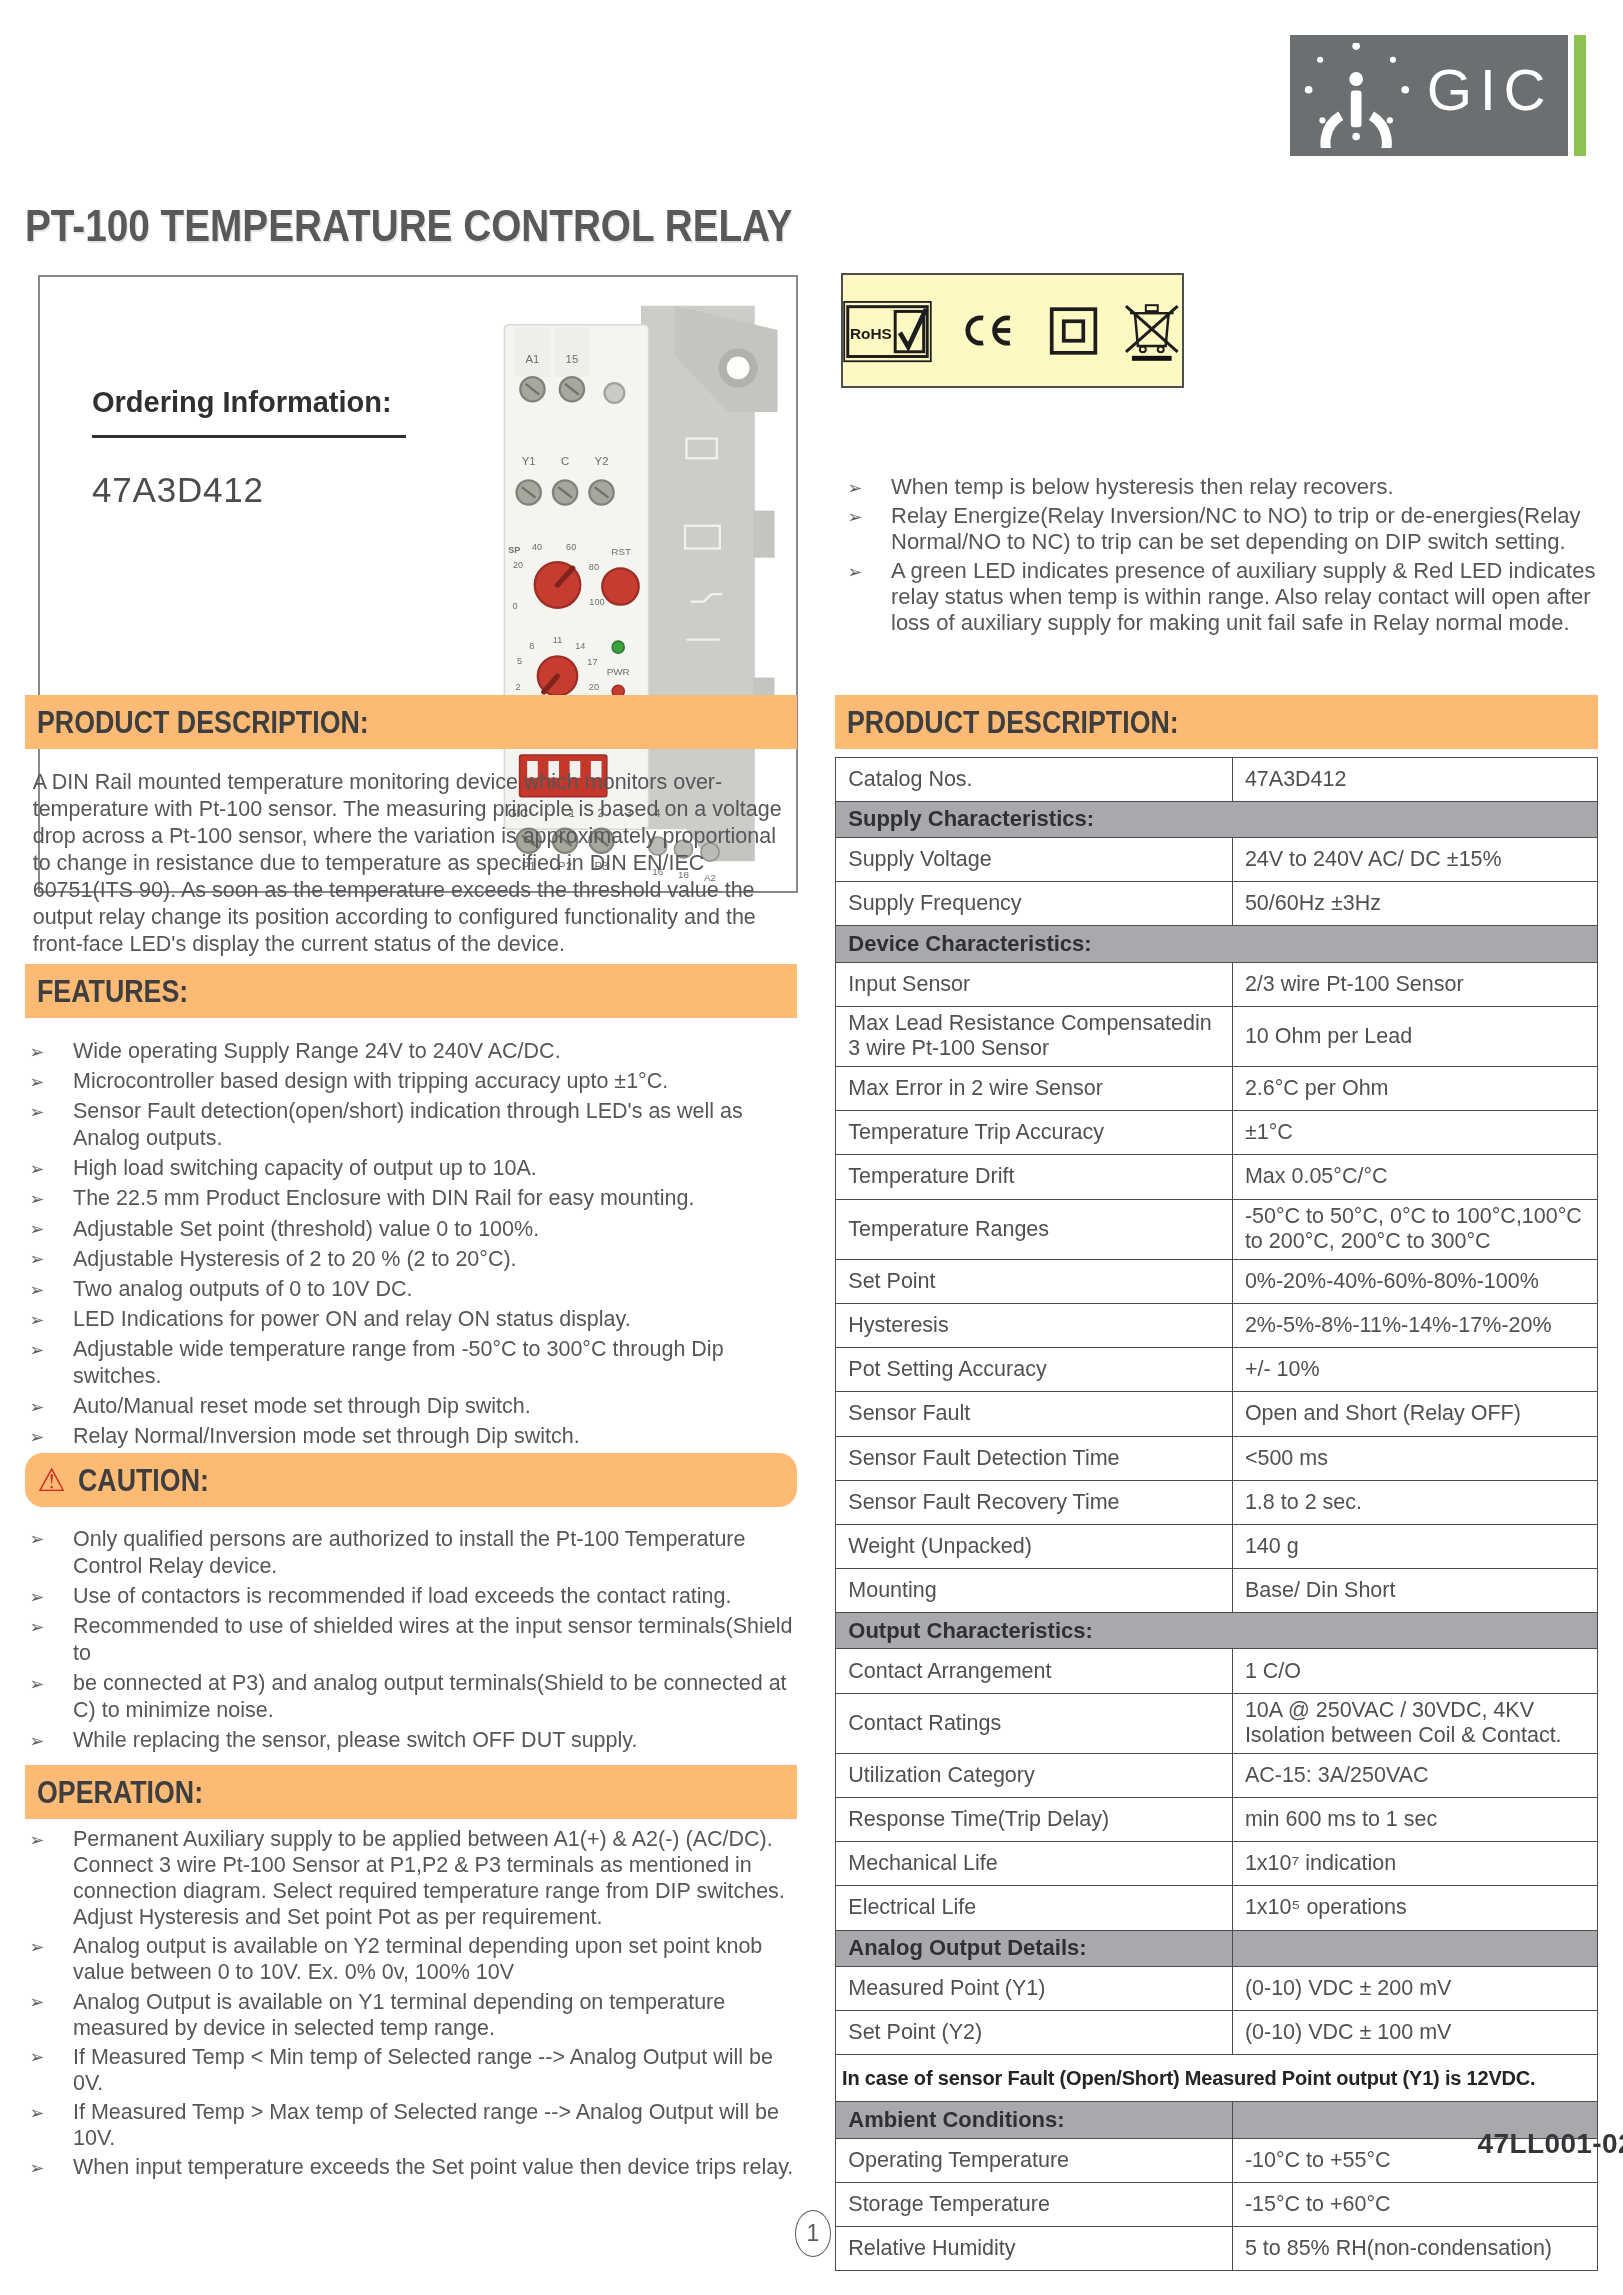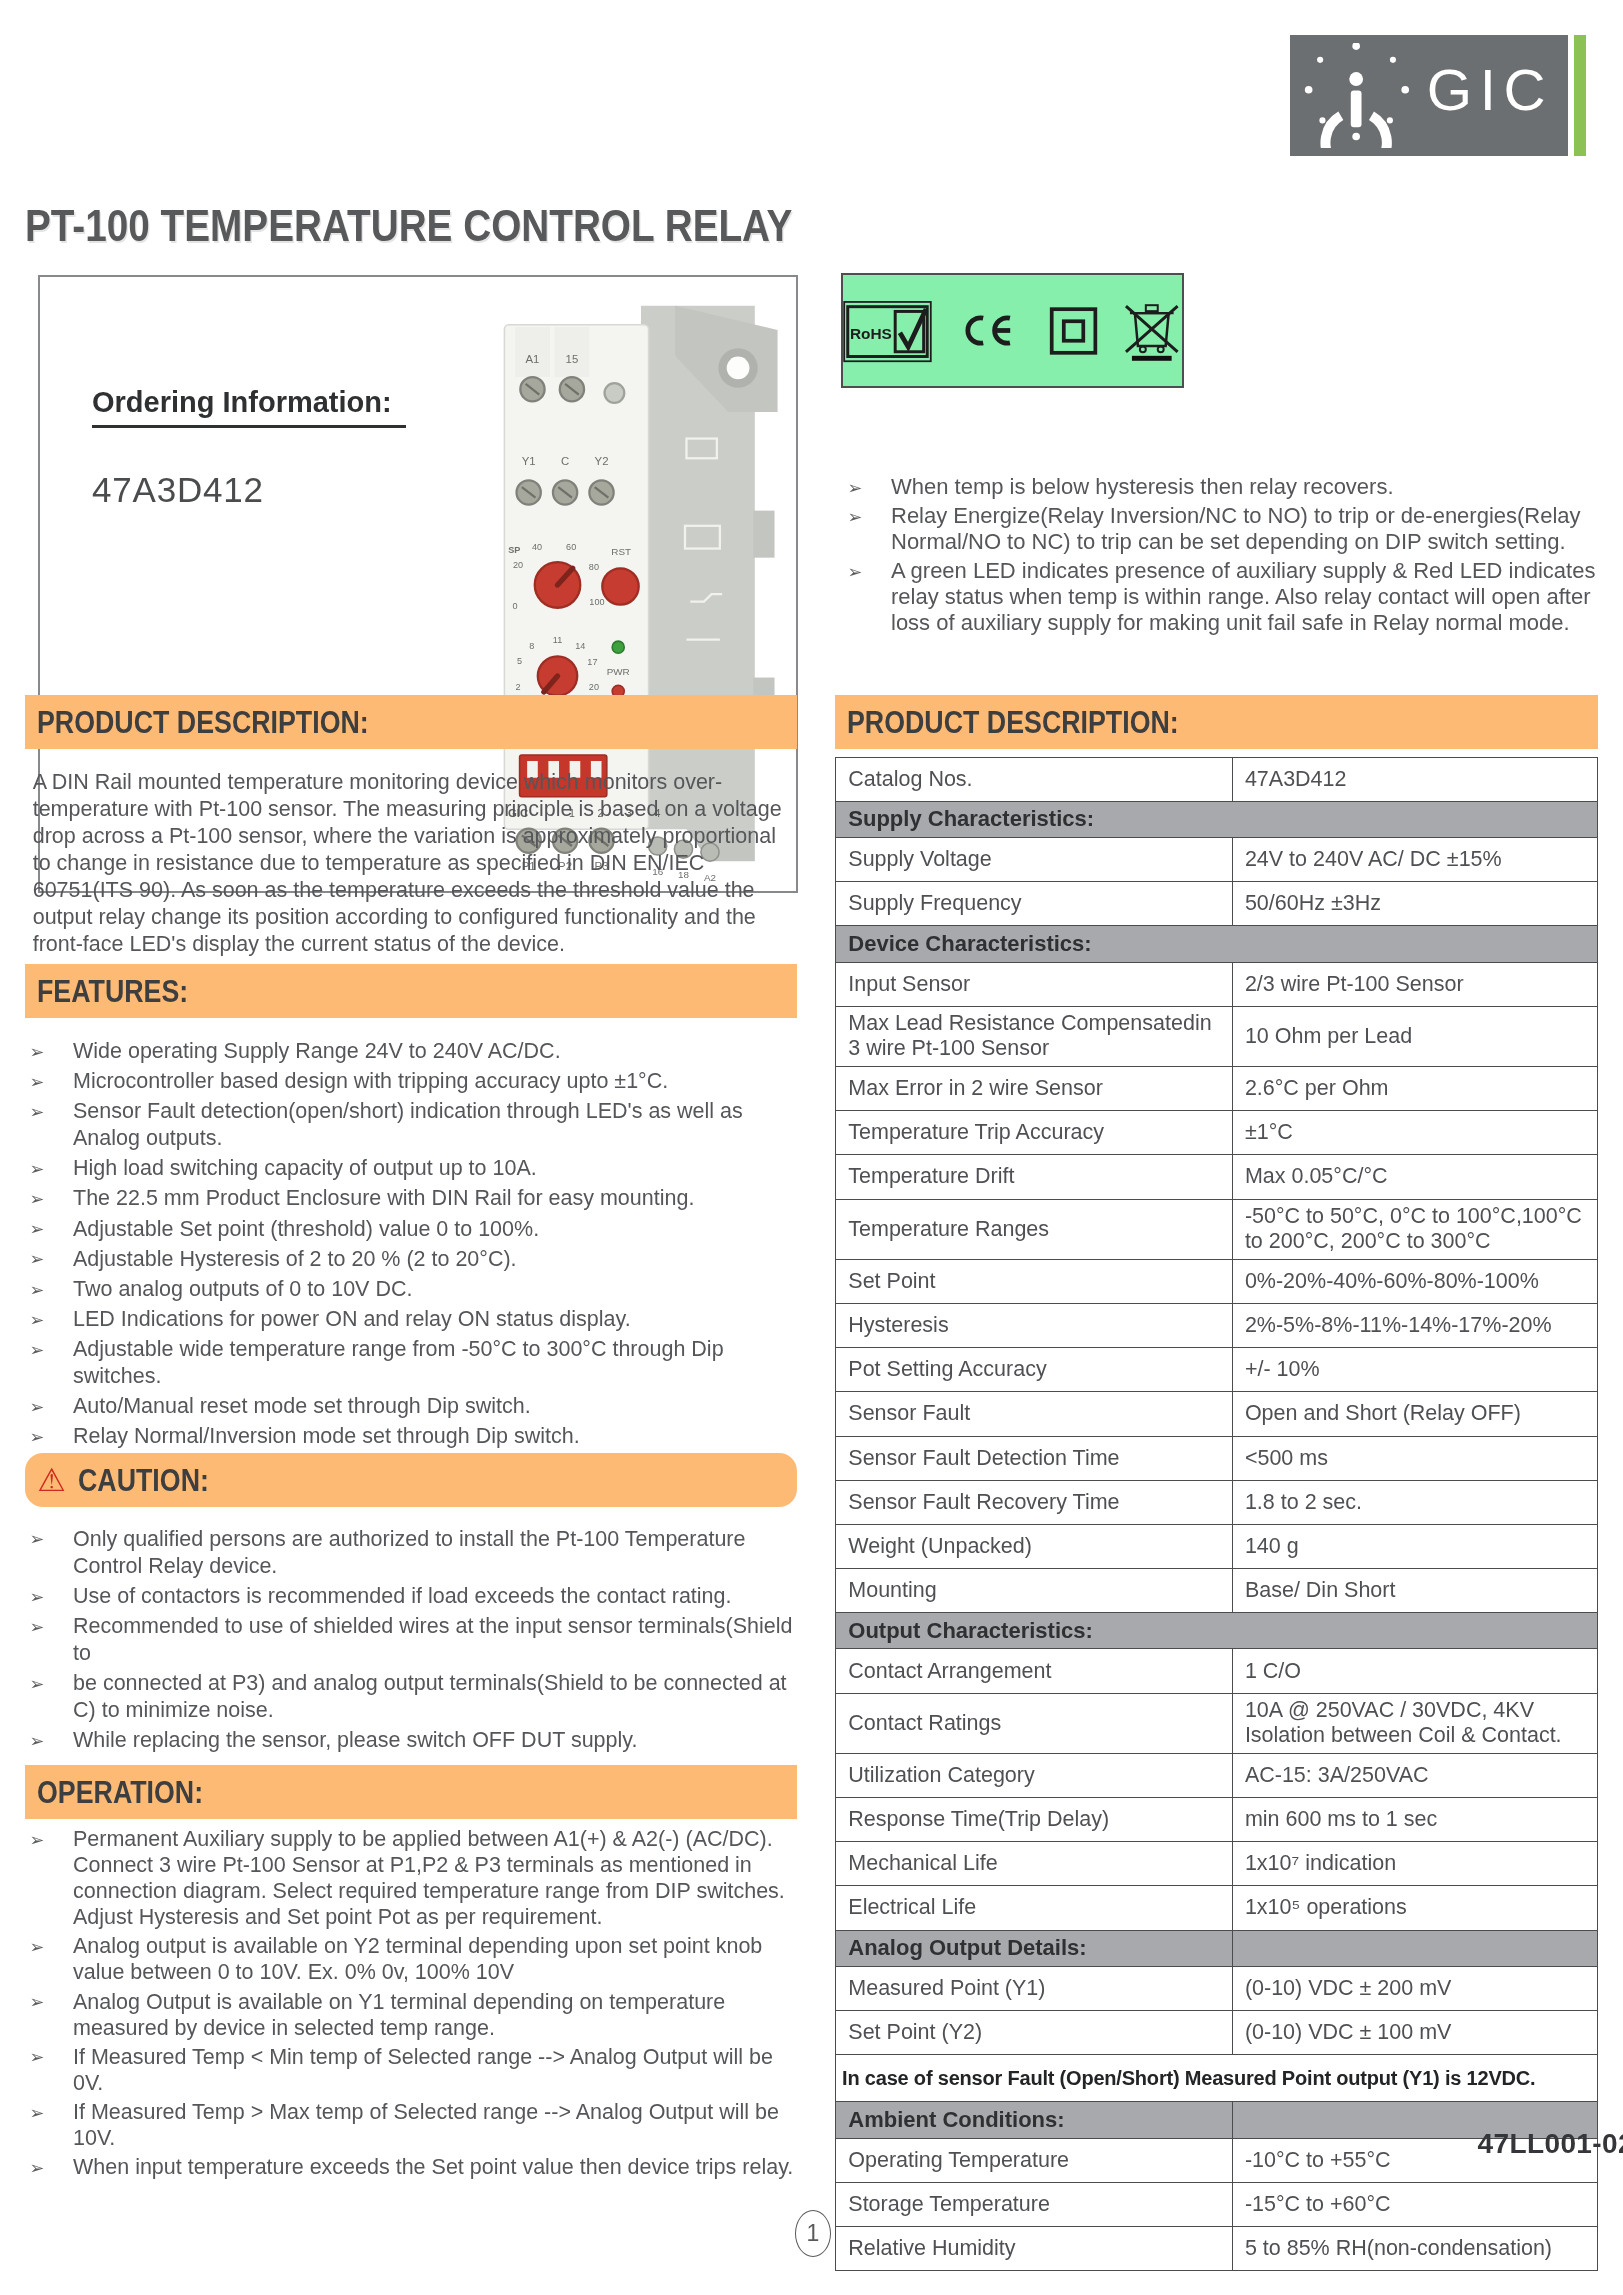--- a/index.html
+++ b/index.html
@@ -18,29 +18,29 @@
   .logo-gray{position:absolute;left:0;top:0;width:278px;height:121px;background:#6c6f71;}
   .logo-green{position:absolute;left:284px;top:0;width:11.5px;height:121px;background:#8cc153;}
   .logo-gray svg{position:absolute;left:14px;top:7.7px;}
   
   .product-box{
     position:absolute;left:38px;top:275px;width:756px;height:614px;
     border:2.3px solid #87898c;background:#fff;
   }
   .ordering-heading{
     position:absolute;left:52px;top:109px;font-size:29px;font-weight:bold;color:#2f3032;
-    border-bottom:3.1px solid #2f3032;padding-bottom:6px;padding-right:14px;
+    border-bottom:3.1px solid #2f3032;padding-bottom:16px;padding-right:14px;
   }
   .catalog-number{position:absolute;left:52px;top:193px;font-size:35px;color:#4b4c4e;letter-spacing:0.8px;}
   .relay-art{position:absolute;right:9.2px;top:6.1px;}
   
   .cert-box{
     position:absolute;left:841px;top:273px;width:343px;height:115px;
     border:2.3px solid #4d4e50;display:flex;align-items:center;justify-content:center;gap:23px;
-    box-sizing:border-box;background:#86efac;
+    box-sizing:border-box;background:#fef9c3;
   }
   
   .blist{list-style:none;margin:0;padding:0;}
   .blist .bi{position:relative;padding-left:48px;margin:0 0 3.1px 0;}
   .blist .mk{position:absolute;left:4.6px;top:0.8px;font-size:17.7px;color:#5a5b5d;}
   .intro-bullets{position:absolute;left:843px;top:474px;width:756px;font-size:22px;line-height:26px;color:#55565a;}
   
   .left-col{position:absolute;left:25px;top:695px;width:772px;}
   .right-col{position:absolute;left:835px;top:695px;width:763px;}
   .bar{

